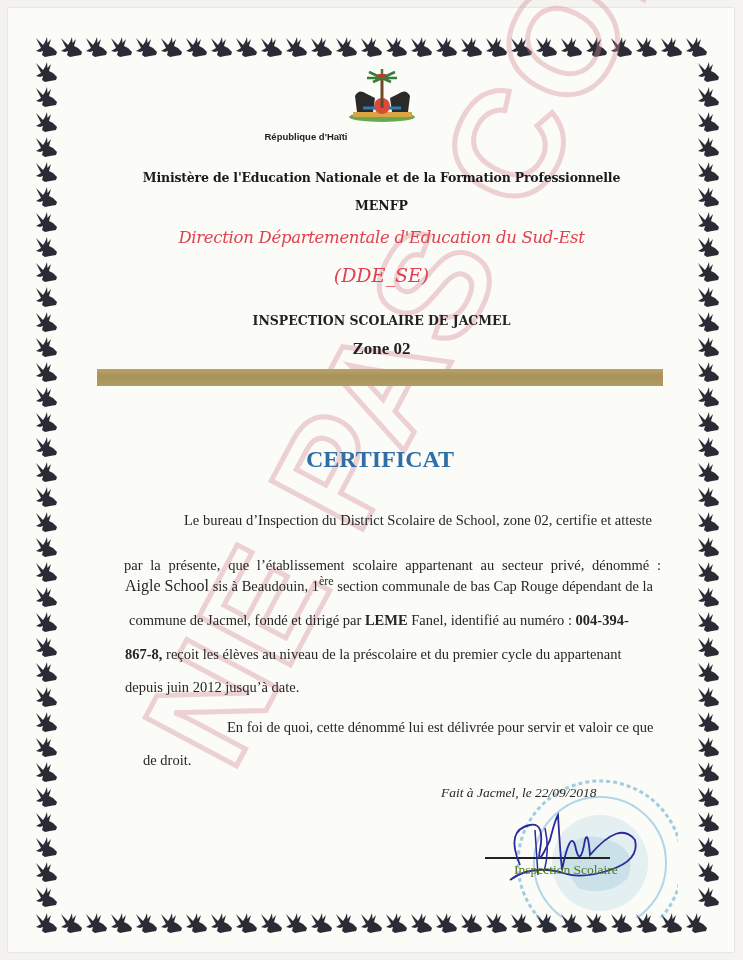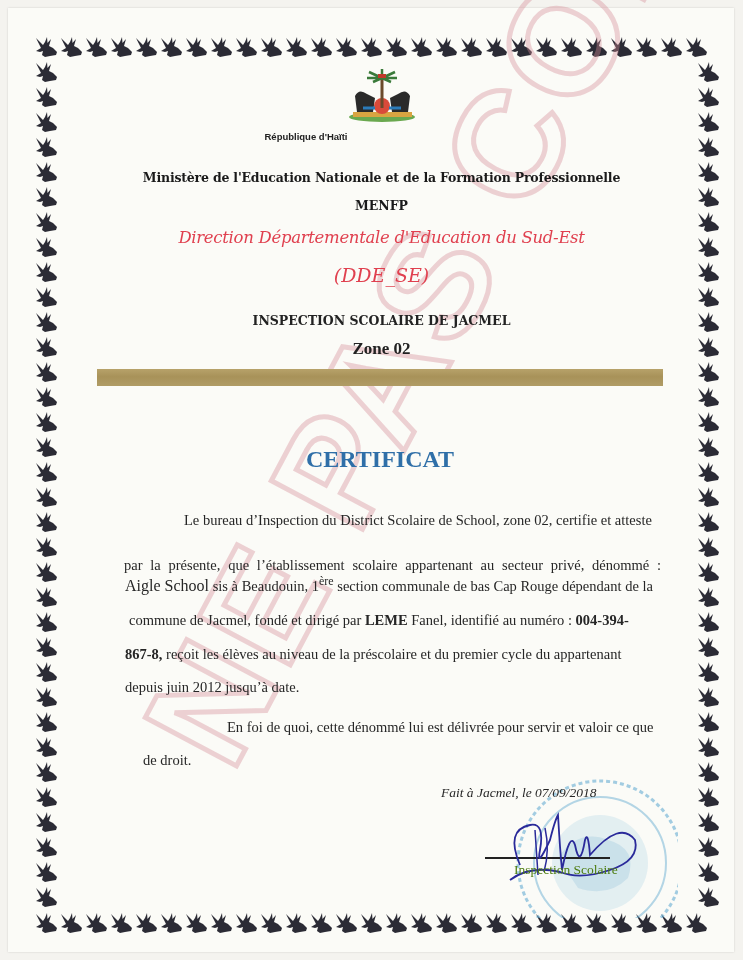--- a/index.html
+++ b/index.html
@@ -767,21 +767,21 @@
 
 <div class="stamp">
   <svg viewBox="0 0 190 150" width="190" height="150">
     <circle cx="112" cy="95" r="82" fill="none" stroke="#5aa6cf" stroke-width="3" opacity="0.55" stroke-dasharray="4 3"></circle>
     <circle cx="112" cy="95" r="66" fill="none" stroke="#5aa6cf" stroke-width="2" opacity="0.45"></circle>
     <circle cx="112" cy="95" r="48" fill="#8cc3e0" opacity="0.22"></circle>
     <path d="M70 90 Q90 60 120 72 Q150 80 140 110 Q120 130 90 120 Z" fill="#7fb8d8" opacity="0.25"></path>
   </svg>
 </div>
 
-<div class="fait">Fait à Jacmel, le 07/09/2018</div>
+<div class="fait">Fait à Jacmel, le 22/09/2018</div>
 
 <div class="sig-line"></div>
 
 <div class="signature">
   <svg viewBox="0 0 150 75" width="150" height="75">
     <path d="M20 55 Q5 20 30 15 Q45 12 40 40 Q36 60 50 30 Q55 10 58 5 Q60 40 62 60 Q70 20 75 35 Q80 60 85 30 Q88 20 90 45 Q120 10 135 30 Q140 50 110 60 Q80 70 60 62 Q30 55 10 70" fill="none" stroke="#2a2a9a" stroke-width="1.8"></path>
     <path d="M35 20 L38 65 M45 18 Q50 40 44 62" fill="none" stroke="#2a2a9a" stroke-width="1.5"></path>
   </svg>
 </div>
 

